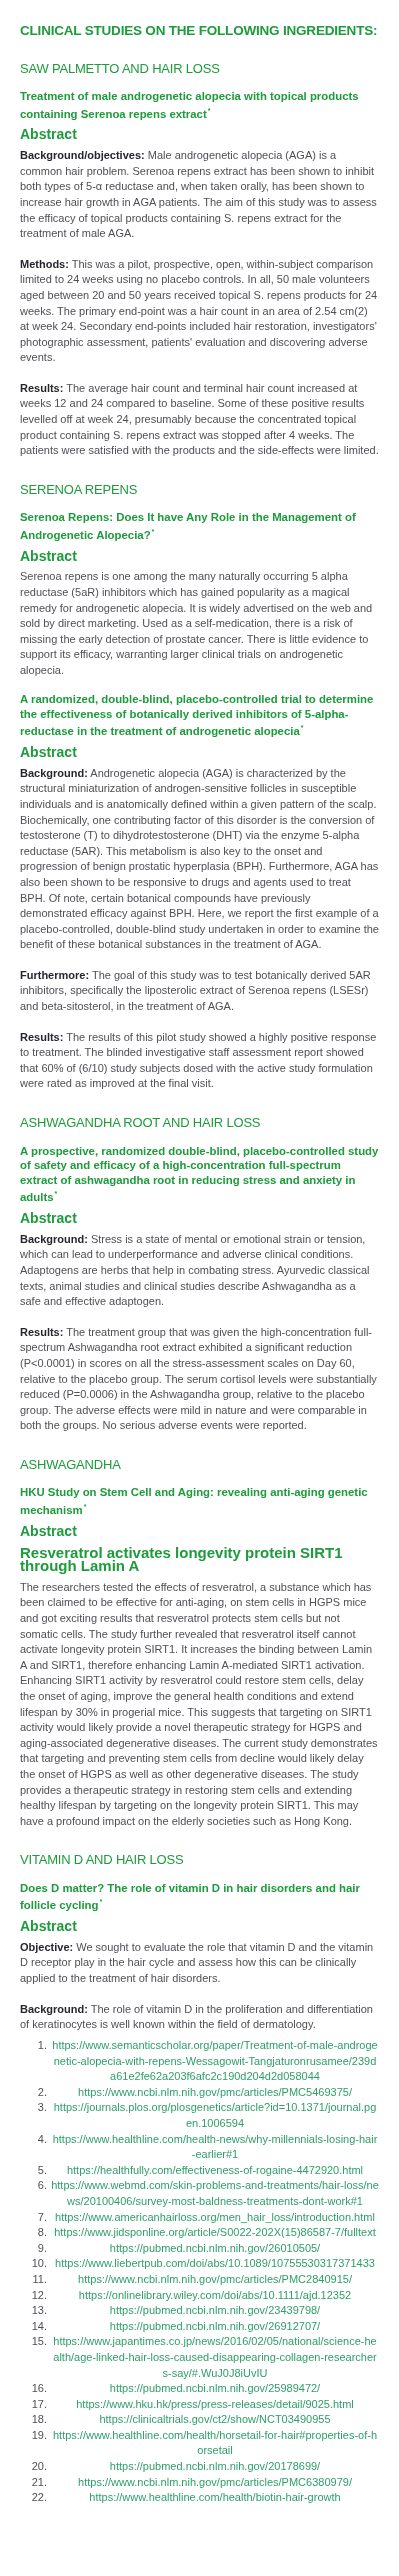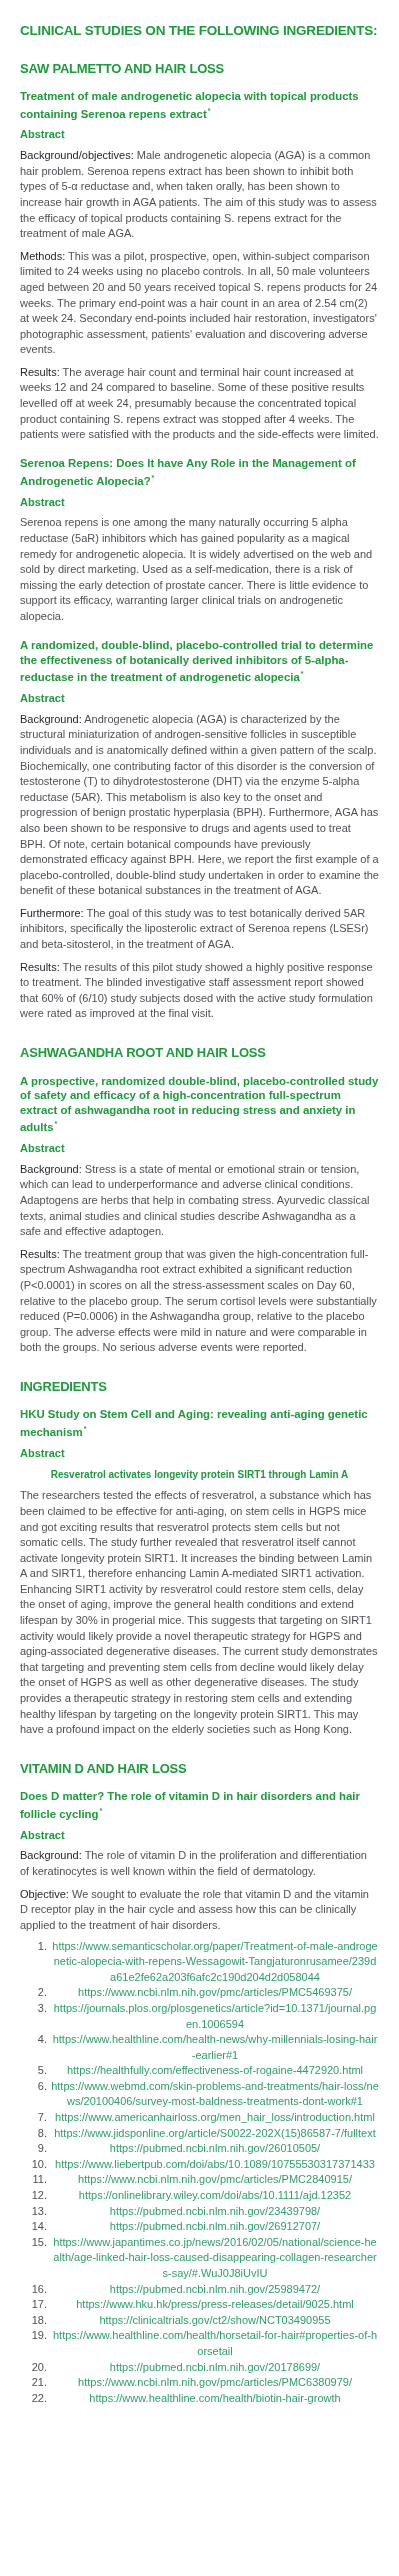--- a/index.html
+++ b/index.html
@@ -20,64 +20,63 @@
     font-size: 13.5px;
     line-height: 15.6px;
     font-weight: 700;
     letter-spacing: -0.2px;
     margin: 0 0 0 0;
   }
   .section-heading {
     color: #1e9b3c;
     font-size: 13px;
     line-height: 15px;
-    font-weight: 700;
+    font-weight: 400;
     letter-spacing: -0.2px;
     margin: 23px 0 0 0;
   }
   .section-heading.first {
     margin-top: 22px;
   }
   .study-title {
     color: #1e9b3c;
     font-size: 11.4px;
     line-height: 14.6px;
     font-weight: 700;
     margin: 13.5px 0 0 0;
   }
   .study-title sup {
     font-size: 0.62em;
     margin-left: 1px;
   }
   .abstract-label {
     color: #1e9b3c;
-    font-size: 11px;
+    font-size: 14px;
     line-height: 12.5px;
     font-weight: 700;
     margin: 7.3px 0 0 0;
   }
   .green-sub {
     color: #1e9b3c;
-    font-size: 10px;
+    font-size: 15px;
     line-height: 13.5px;
     font-weight: 700;
     margin: 8.3px 0 0 0;
-    text-align: center;
   }
   p.body {
     font-size: 11px;
     line-height: 15.6px;
     margin: 7.3px 0 0 0;
   }
   p.body + p.body {
-    margin-top: 7px;
+    margin-top: 15px;
   }
   p.body strong {
     color: #26262e;
-    font-weight: 400;
+    font-weight: 700;
   }
   .refs-label {
     color: #1e9b3c;
     font-size: 10px;
     line-height: 12.5px;
     font-weight: 700;
     margin: 8.3px 0 0 0;
   }
   ol.refs {
     margin: 5.2px 0 0 0;
@@ -110,20 +109,21 @@
     <div>
       <h3 class="study-title"><span>Treatment of male androgenetic alopecia with topical products containing Serenoa repens extract</span><sup>*</sup></h3>
       <div class="abstract-label">Abstract</div>
       <p class="body"><strong>Background/objectives:</strong> <span>Male androgenetic alopecia (AGA) is a common hair problem. Serenoa repens extract has been shown to inhibit both types of 5-α reductase and, when taken orally, has been shown to increase hair growth in AGA patients. The aim of this study was to assess the efficacy of topical products containing S. repens extract for the treatment of male AGA.</span></p>
       <p class="body"><strong>Methods:</strong> <span>This was a pilot, prospective, open, within-subject comparison limited to 24 weeks using no placebo controls. In all, 50 male volunteers aged between 20 and 50 years received topical S. repens products for 24 weeks. The primary end-point was a hair count in an area of 2.54 cm(2) at week 24. Secondary end-points included hair restoration, investigators' photographic assessment, patients' evaluation and discovering adverse events.</span></p>
       <p class="body"><strong>Results:</strong> <span>The average hair count and terminal hair count increased at weeks 12 and 24 compared to baseline. Some of these positive results levelled off at week 24, presumably because the concentrated topical product containing S. repens extract was stopped after 4 weeks. The patients were satisfied with the products and the side-effects were limited.</span></p>
     </div>
   </section>
 
   <section>
+    <h2 class="section-heading">SERENOA REPENS</h2>
 
     <div>
       <h3 class="study-title"><span>Serenoa Repens: Does It have Any Role in the Management of Androgenetic Alopecia?</span><sup>*</sup></h3>
       <div class="abstract-label">Abstract</div>
       <p class="body"><span>Serenoa repens is one among the many naturally occurring 5 alpha reductase (5aR) inhibitors which has gained popularity as a magical remedy for androgenetic alopecia. It is widely advertised on the web and sold by direct marketing. Used as a self-medication, there is a risk of missing the early detection of prostate cancer. There is little evidence to support its efficacy, warranting larger clinical trials on androgenetic alopecia.</span></p>
     </div>
 
     <div>
       <h3 class="study-title"><span>A randomized, double-blind, placebo-controlled trial to determine the effectiveness of botanically derived inhibitors of 5-alpha-reductase in the treatment of androgenetic alopecia</span><sup>*</sup></h3>
       <div class="abstract-label">Abstract</div>
@@ -137,36 +137,36 @@
     <h2 class="section-heading">ASHWAGANDHA ROOT AND HAIR LOSS</h2>
     <div>
       <h3 class="study-title"><span>A prospective, randomized double-blind, placebo-controlled study of safety and efficacy of a high-concentration full-spectrum extract of ashwagandha root in reducing stress and anxiety in adults</span><sup>*</sup></h3>
       <div class="abstract-label">Abstract</div>
       <p class="body"><strong>Background:</strong> <span>Stress is a state of mental or emotional strain or tension, which can lead to underperformance and adverse clinical conditions. Adaptogens are herbs that help in combating stress. Ayurvedic classical texts, animal studies and clinical studies describe Ashwagandha as a safe and effective adaptogen.</span></p>
       <p class="body"><strong>Results:</strong> <span>The treatment group that was given the high-concentration full-spectrum Ashwagandha root extract exhibited a significant reduction (P&lt;0.0001) in scores on all the stress-assessment scales on Day 60, relative to the placebo group. The serum cortisol levels were substantially reduced (P=0.0006) in the Ashwagandha group, relative to the placebo group. The adverse effects were mild in nature and were comparable in both the groups. No serious adverse events were reported.</span></p>
     </div>
   </section>
 
   <section>
-    <h2 class="section-heading">INGREDIENTS</h2>
+    <h2 class="section-heading">ASHWAGANDHA</h2>
     <div>
       <h3 class="study-title"><span>HKU Study on Stem Cell and Aging: revealing anti-aging genetic mechanism</span><sup>*</sup></h3>
       <div class="abstract-label">Abstract</div>
       <div class="green-sub">Resveratrol activates longevity protein SIRT1 through Lamin A</div>
       <p class="body"><span>The researchers tested the effects of resveratrol, a substance which has been claimed to be effective for anti-aging, on stem cells in HGPS mice and got exciting results that resveratrol protects stem cells but not somatic cells. The study further revealed that resveratrol itself cannot activate longevity protein SIRT1. It increases the binding between Lamin A and SIRT1, therefore enhancing Lamin A-mediated SIRT1 activation. Enhancing SIRT1 activity by resveratrol could restore stem cells, delay the onset of aging, improve the general health conditions and extend lifespan by 30% in progerial mice. This suggests that targeting on SIRT1 activity would likely provide a novel therapeutic strategy for HGPS and aging-associated degenerative diseases. The current study demonstrates that targeting and preventing stem cells from decline would likely delay the onset of HGPS as well as other degenerative diseases. The study provides a therapeutic strategy in restoring stem cells and extending healthy lifespan by targeting on the longevity protein SIRT1. This may have a profound impact on the elderly societies such as Hong Kong.</span></p>
     </div>
   </section>
 
   <section>
     <h2 class="section-heading">VITAMIN D AND HAIR LOSS</h2>
     <div>
       <h3 class="study-title"><span>Does D matter? The role of vitamin D in hair disorders and hair follicle cycling</span><sup>*</sup></h3>
       <div class="abstract-label">Abstract</div>
+      <p class="body"><strong>Objective:</strong> <span>We sought to evaluate the role that vitamin D and the vitamin D receptor play in the hair cycle and assess how this can be clinically applied to the treatment of hair disorders.</span></p>
       <p class="body"><strong>Background:</strong> <span>The role of vitamin D in the proliferation and differentiation of keratinocytes is well known within the field of dermatology.</span></p>
-      <p class="body"><strong>Objective:</strong> <span>We sought to evaluate the role that vitamin D and the vitamin D receptor play in the hair cycle and assess how this can be clinically applied to the treatment of hair disorders.</span></p>
     </div>
   </section>
 
   <section>
     <ol class="refs">
       <li><a>https://www.semanticscholar.org/paper/Treatment-of-male-androgenetic-alopecia-with-repens-Wessagowit-Tangjaturonrusamee/239da61e2fe62a203f6afc2c190d204d2d058044</a></li>
       <li><a>https://www.ncbi.nlm.nih.gov/pmc/articles/PMC5469375/</a></li>
       <li><a>https://journals.plos.org/plosgenetics/article?id=10.1371/journal.pgen.1006594</a></li>
       <li><a>https://www.healthline.com/health-news/why-millennials-losing-hair-earlier#1</a></li>
       <li><a>https://healthfully.com/effectiveness-of-rogaine-4472920.html</a></li>

